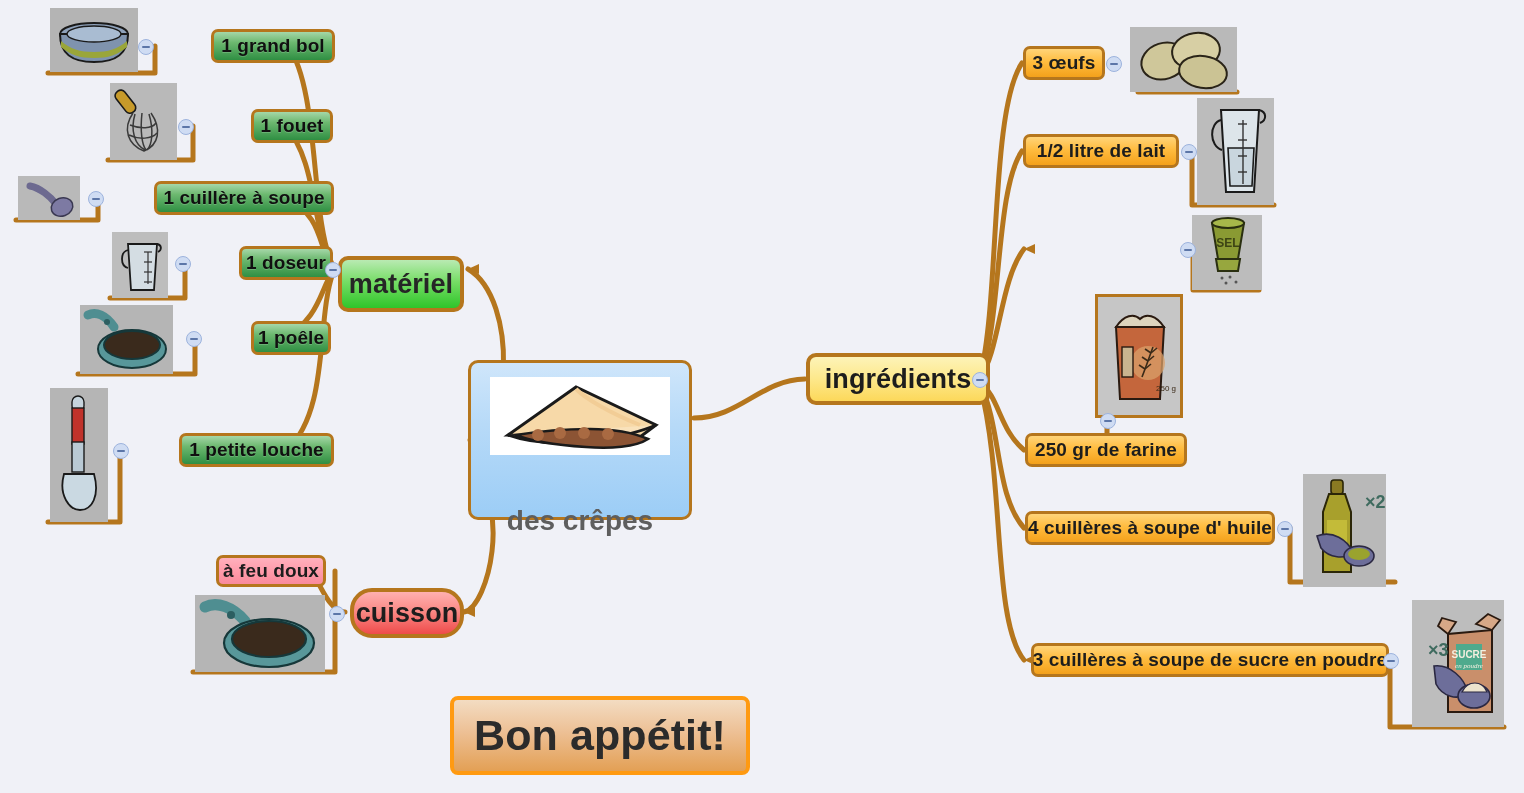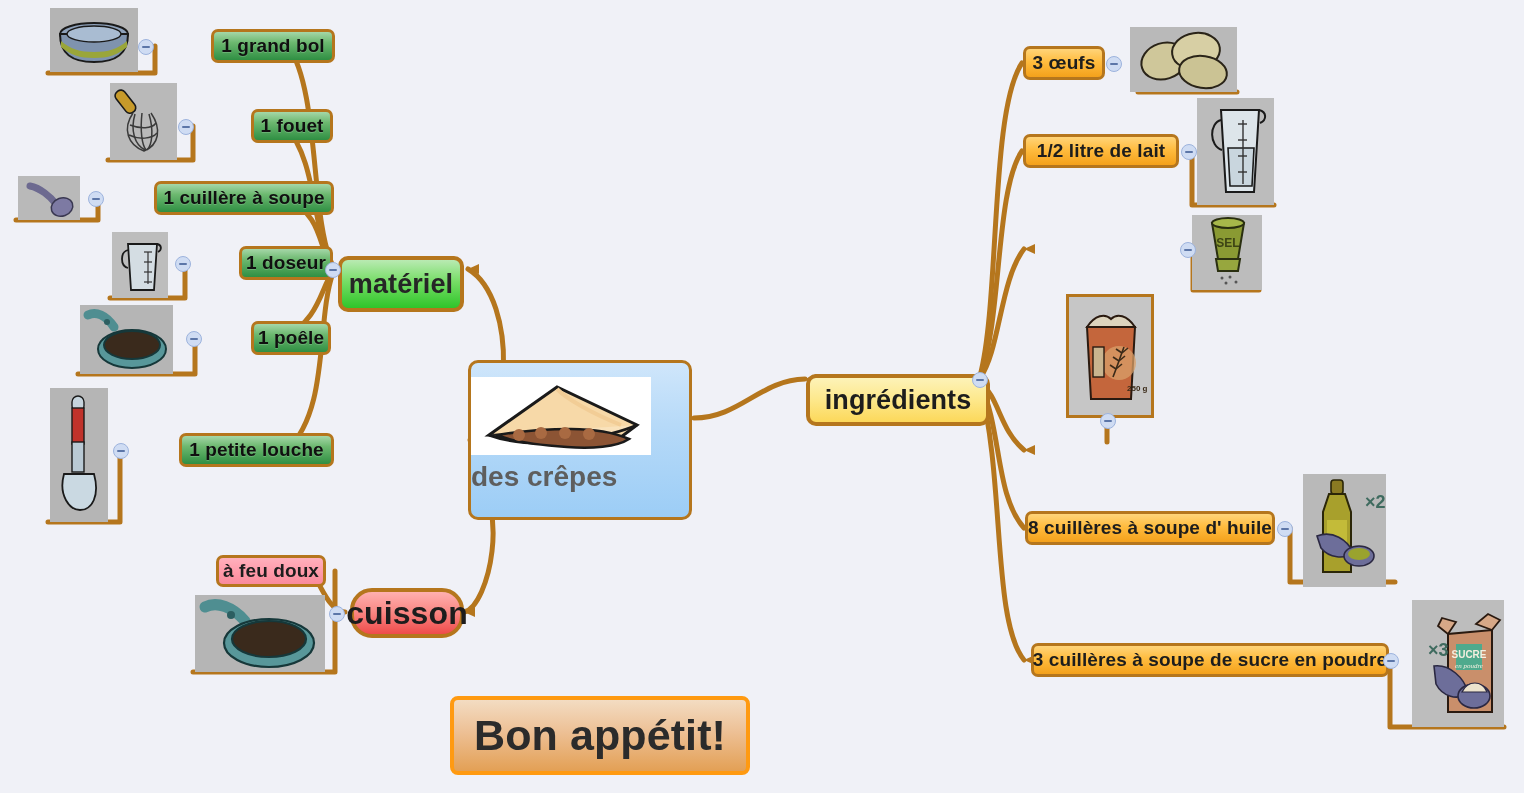--- a/index.html
+++ b/index.html
@@ -54,42 +54,43 @@
     border-width:4px;
     border-radius:10px;
   }
   .node.pink{
     background:linear-gradient(to bottom,#ffb0bd 0%,#ff9aa9 55%,#f98a9c 100%);
     font-size:19px;
     padding:0 9px;
   }
   .node.red{
     background:linear-gradient(to bottom,#ffb0b0 0%,#fa8a86 45%,#ef4b4b 100%);
-    font-size:32px;
+    font-size:27px;
     border-width:4px;
     border-radius:22px;
   }
   .node.appetit{
     background:linear-gradient(to bottom,#f5d8b9 0%,#eab display-none,#e9a85f 100%);
     background:linear-gradient(to bottom,#f3dcc2 0%,#edc095 45%,#e3a055 100%);
     border:4px solid #ff9a11;
     border-radius:8px;
     font-size:43px;
     color:#2b2b2b;
   }
 
   
   .root{
     position:absolute;
     box-sizing:border-box;
     border:3px solid #b5761d;
     border-radius:10px;
     background:linear-gradient(to bottom,#cfe6fb 0%,#b7daf8 40%,#9ccdf6 100%);
-    display:flex;flex-direction:column;
+    display:flex;flex-direction:column;align-items:center;
     z-index:5;
+    gap:44px;
   }
   .root .pic{
     background:#ffffff;
     display:block;
   }
   .root .lbl{
     font-size:28px;font-weight:bold;color:#5e5e5e;
     margin-top:6px;
     font-family:"Liberation Sans",sans-serif;
   }
@@ -301,21 +302,21 @@
       <text x="36" y="32" font-family="Liberation Sans,sans-serif" font-size="12" fill="#3d4414" text-anchor="middle" font-weight="bold">SEL</text>
       <g fill="#555">
           <circle cx="30" cy="63" r="1.5"></circle>
           <circle cx="38" cy="62" r="1.5"></circle>
           <circle cx="34" cy="68" r="1.5"></circle>
           <circle cx="44" cy="67" r="1.5"></circle>
         </g>
     </svg>
   </div>
 
-  <div class="thumb framed" style="left:1066px;top:294px;width:82px;height:118px;font-weight:bold;">
+  <div class="thumb framed" style="left:1095px;top:294px;width:82px;height:118px;">
     <svg viewBox="0 0 82 118">
         <rect width="82" height="118" fill="#c6c6c6"></rect>
       <path d="M18 30 L22 102 L62 102 L66 30 Z" fill="#c4663c" stroke="#2a1a10" stroke-width="2"></path>
       <path d="M18 30 C 26 18 36 16 42 22 C 48 16 58 18 66 30 Z" fill="#ddd4bd" stroke="#2a1a10" stroke-width="2"></path>
       <circle cx="50" cy="66" r="17" fill="#d9a06a" opacity="0.75"></circle>
       <g stroke="#3a2a18" stroke-width="1.6" fill="none">
         <path d="M44 80 C 48 70 52 58 55 50"></path>
         <path d="M47 72 l -6 -4"></path>
           <path d="M50 64 l -6 -4"></path>
           <path d="M53 56 l -6 -4"></path>
@@ -374,21 +375,21 @@
       </svg>
     </div>
     <div class="lbl">des crêpes</div>
   </div>
 
   <div class="node branch-green" style="left:338px;top:241px;width:126px;height:56px;">
     <span>matériel</span>
   </div>
   <div class="toggle" style="left:325px;top:262px;"></div>
 
-  <div class="node yellow" style="left:806px;top:353px;width:184px;height:52px;margin-top:21px;">
+  <div class="node yellow" style="left:806px;top:353px;width:184px;height:52px;">
     <span>ingrédients</span>
   </div>
   <div class="toggle" style="left:972px;top:372px;"></div>
 
   <div class="node red" style="left:350px;top:588px;width:114px;height:50px;">
     <span>cuisson</span>
   </div>
   <div class="toggle" style="left:329px;top:606px;"></div>
 
   <div class="node green" style="left:163px;top:29px;width:124px;height:34px;">
@@ -426,24 +427,27 @@
   </div>
   <div class="toggle" style="left:1106px;top:56px;"></div>
 
   <div class="node orange" style="left:1023px;top:134px;width:156px;height:34px;">
     <span>1/2 litre de  lait</span>
   </div>
   <div class="toggle" style="left:1181px;top:144px;"></div>
 
   <div class="toggle" style="left:1180px;top:242px;"></div>
 
+  <div class="node orange" style="left:1025px;top:433px;width:162px;height:34px;">
+    <span>250 gr de  farine</span>
+  </div>
   <div class="toggle" style="left:1100px;top:413px;"></div>
 
   <div class="node orange" style="left:1025px;top:511px;width:250px;height:34px;">
-    <span>8 cuillères à soupe d' huile</span>
+    <span>4 cuillères à soupe d' huile</span>
   </div>
   <div class="toggle" style="left:1277px;top:521px;"></div>
 
   <div class="node orange" style="left:1025px;top:643px;width:358px;height:34px;margin-left:6px;">
     <span>3 cuillères à soupe de sucre en poudre</span>
   </div>
   <div class="toggle" style="left:1383px;top:653px;"></div>
 
   <div class="node pink" style="left:216px;top:555px;width:110px;height:32px;">
     <span>à feu doux</span>

